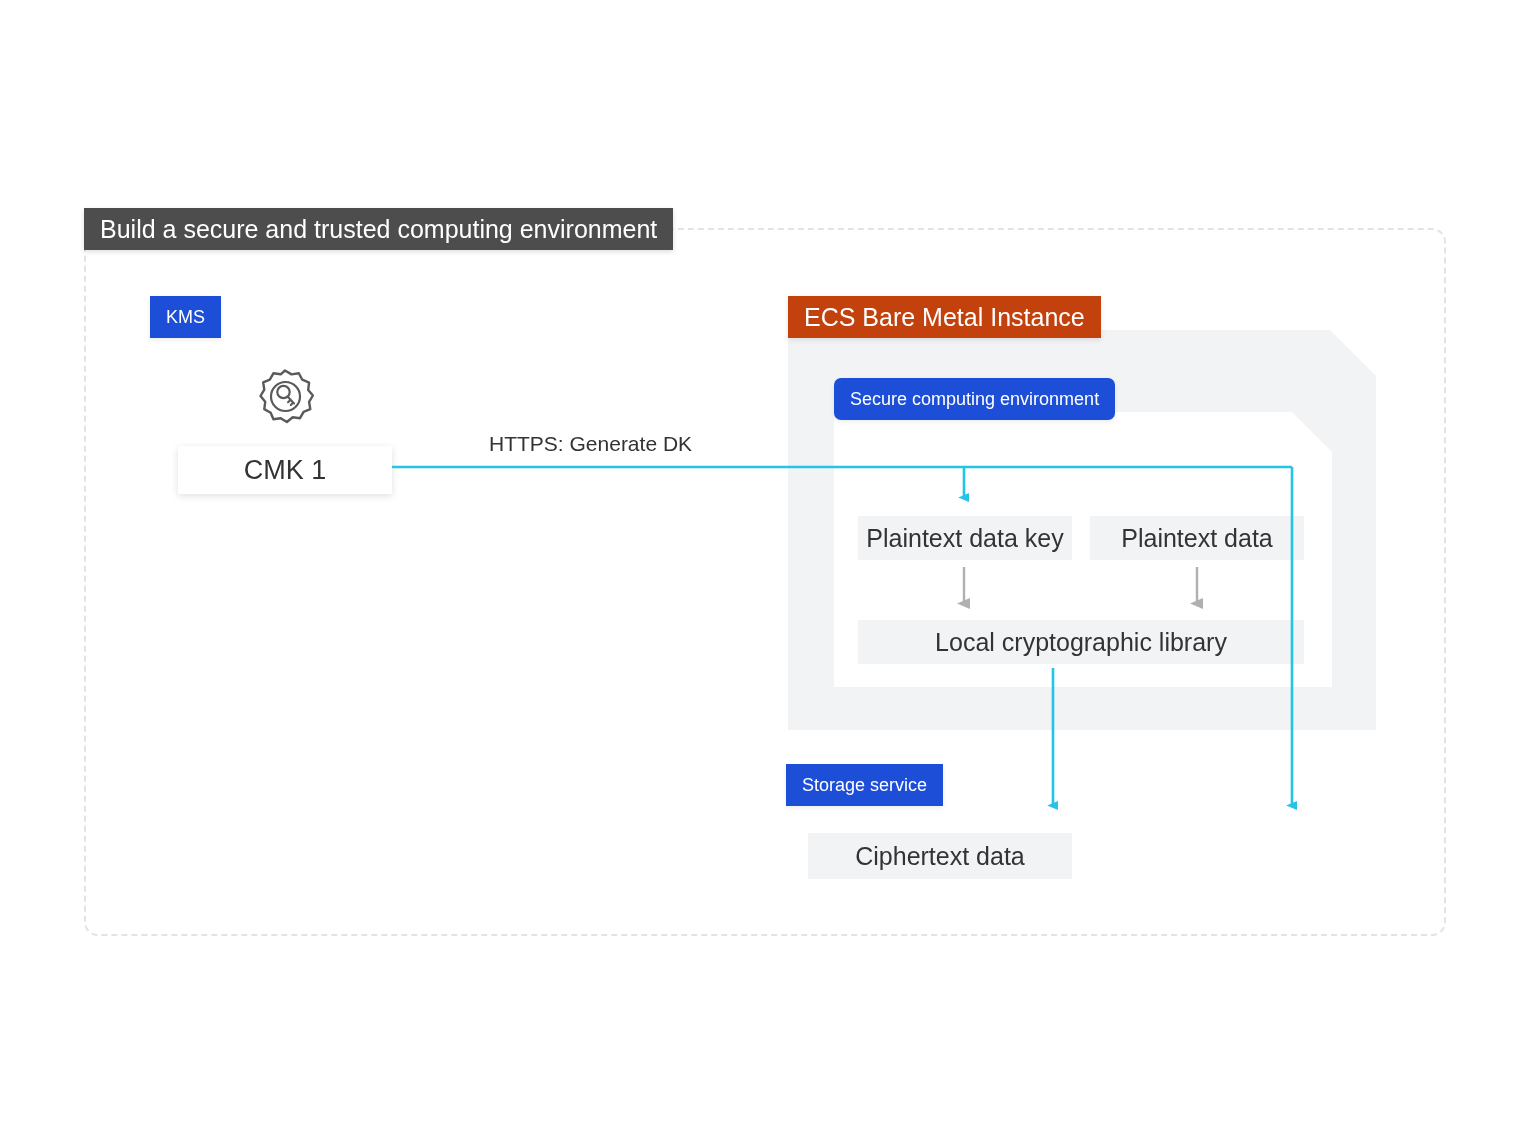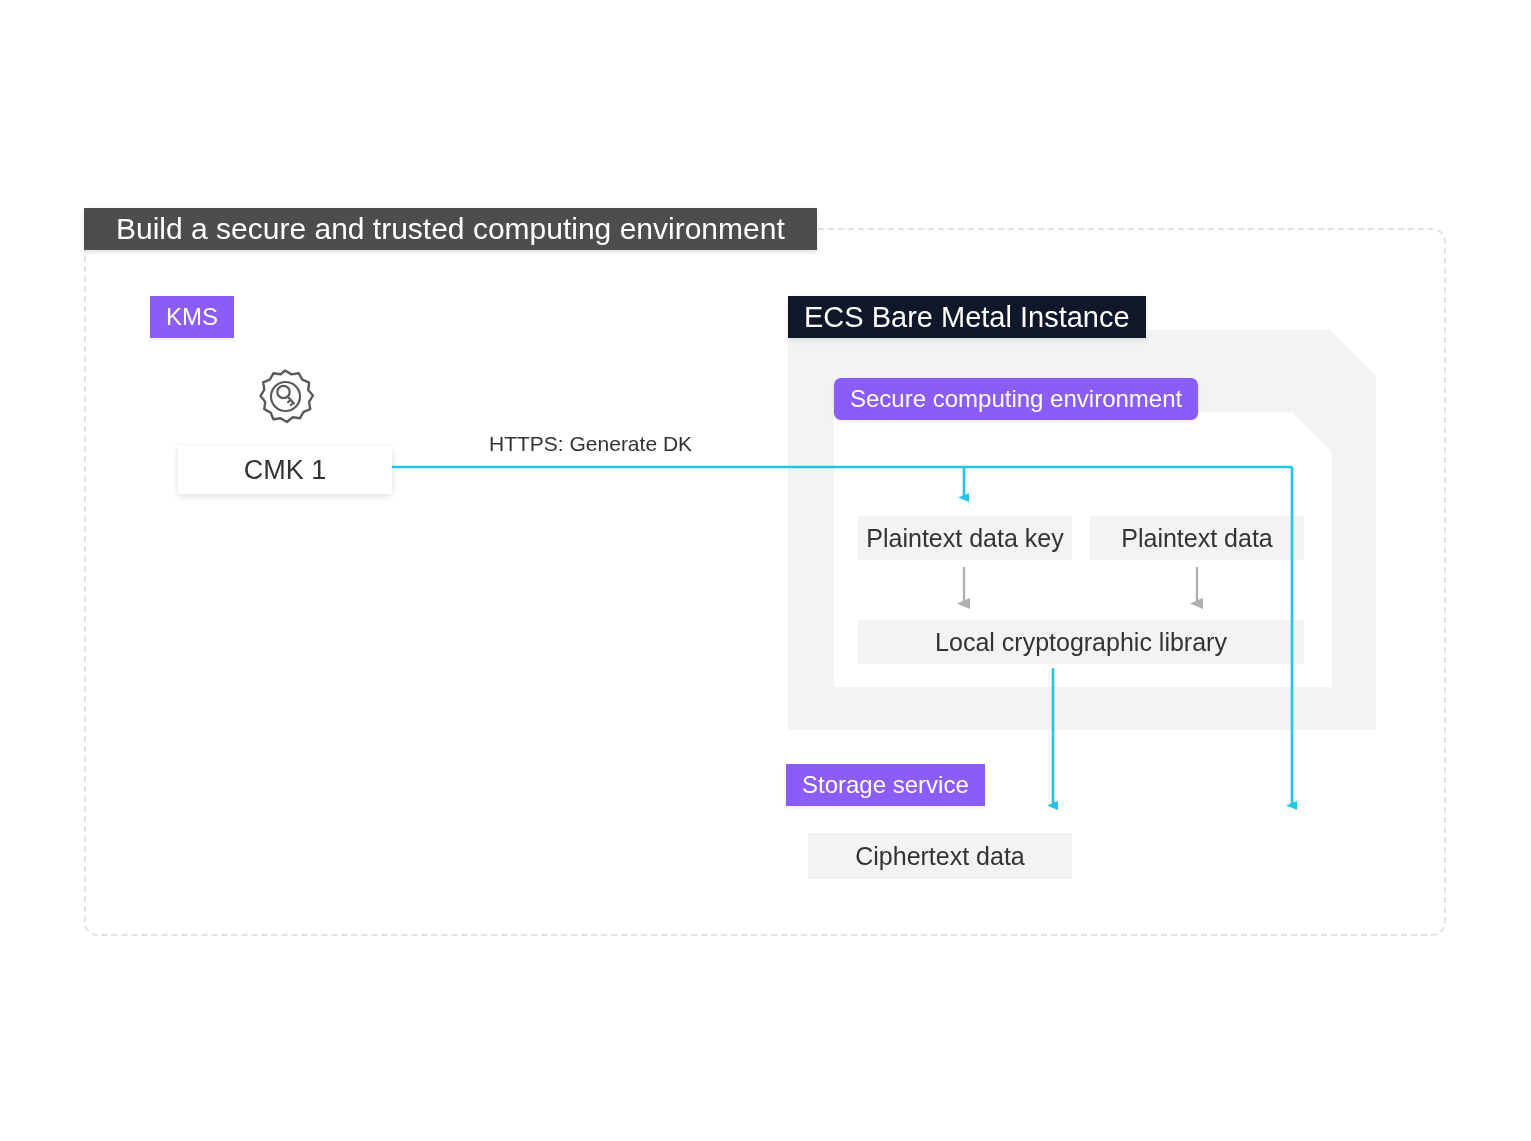--- a/index.html
+++ b/index.html
@@ -36,33 +36,33 @@
     position: absolute;
     display: flex;
     align-items: center;
     color: #ffffff;
     white-space: nowrap;
     box-sizing: border-box;
     z-index: 30;
   }
   .chip-dark {
     background: #4d4d4d;
-    font-size: 30px;
-    padding: 0 32px;
+    font-size: 25px;
+    padding: 0 16px;
     box-shadow: 0 2px 5px rgba(0,0,0,0.13);
   }
   .chip-mid {
-    background: #0f172a;
-    font-size: 29px;
+    background: #c2410c;
+    font-size: 25px;
     padding: 0 16px;
     box-shadow: 0 2px 5px rgba(0,0,0,0.10);
   }
   .chip-light {
-    background: #8b5cf6;
-    font-size: 24px;
+    background: #1d4ed8;
+    font-size: 18px;
     padding: 0 16px;
     box-shadow: 0 2px 5px rgba(0,0,0,0.08);
   }
 
   
   .panel {
     position: absolute;
     box-sizing: border-box;
   }
   .panel-white {

